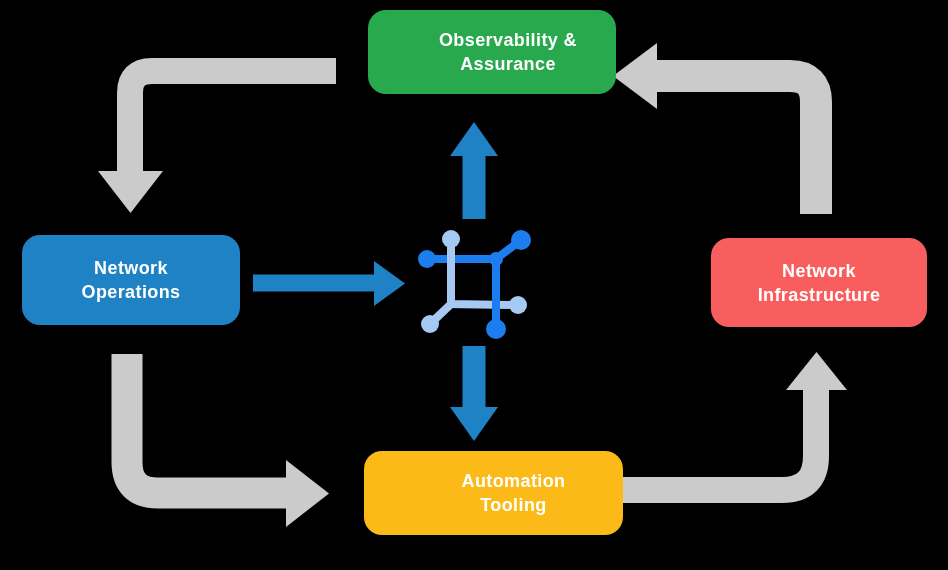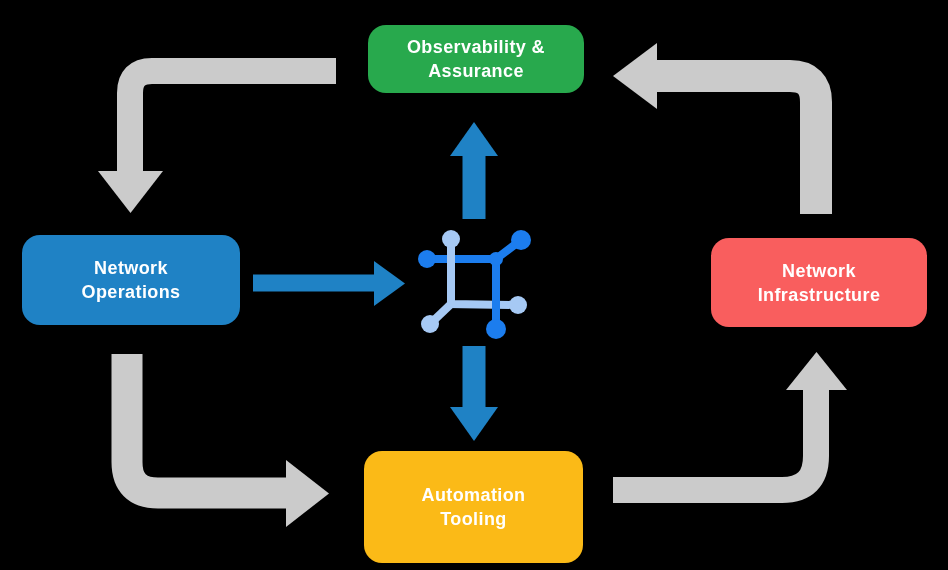--- a/index.html
+++ b/index.html
@@ -36,24 +36,24 @@
     align-items: center;
     justify-content: center;
     text-align: center;
     color: var(--label-text, #fff);
     font-size: 18px;
     font-weight: 600;
     line-height: 24px;
     letter-spacing: 0.4px;
   }
   .node span { white-space: pre-line; }
-  .node-observability  { left: 368px; top: 25px;  width: 216px; height: 68px; background: var(--node-observability, #28A94D); }
+  .node-observability  { left: 368px; top: 10px;  width: 216px; height: 84px; background: var(--node-observability, #28A94D); padding-left: 32px; }
   .node-operations     { left: 22px;  top: 235px; width: 218px; height: 90px; background: var(--node-operations, #1F82C5); }
   .node-infrastructure { left: 711px; top: 238px; width: 216px; height: 89px; background: var(--node-infrastructure, #F95E5E); }
-  .node-automation     { left: 364px; top: 451px; width: 219px; height: 112px; background: var(--node-automation, #FBBA17); }
+  .node-automation     { left: 364px; top: 451px; width: 219px; height: 84px; background: var(--node-automation, #FBBA17); padding-left: 40px; }
 </style>
 </head>
 <body>
 
 <div class="stage">
 
   <svg class="arrows-layer" viewBox="0 0 948 570" xmlns="http://www.w3.org/2000/svg">
 
     <g>
       <path class="gray-shaft" stroke-width="26" d="M336 71 L152 71 Q130 71 130 93 L130 173"></path>

